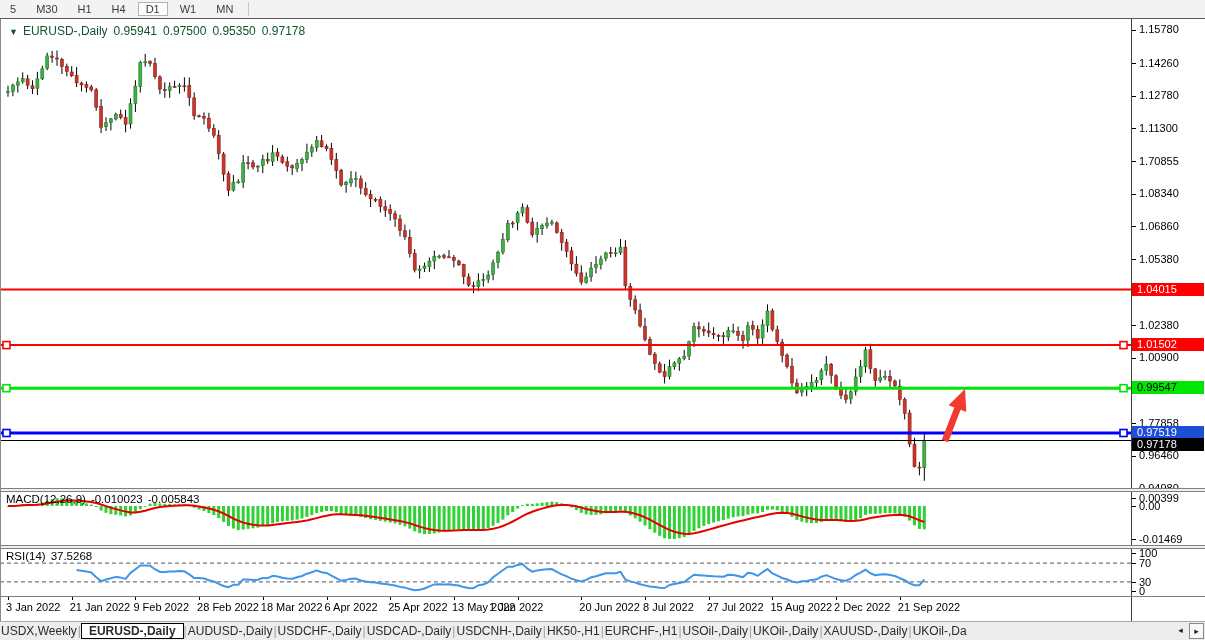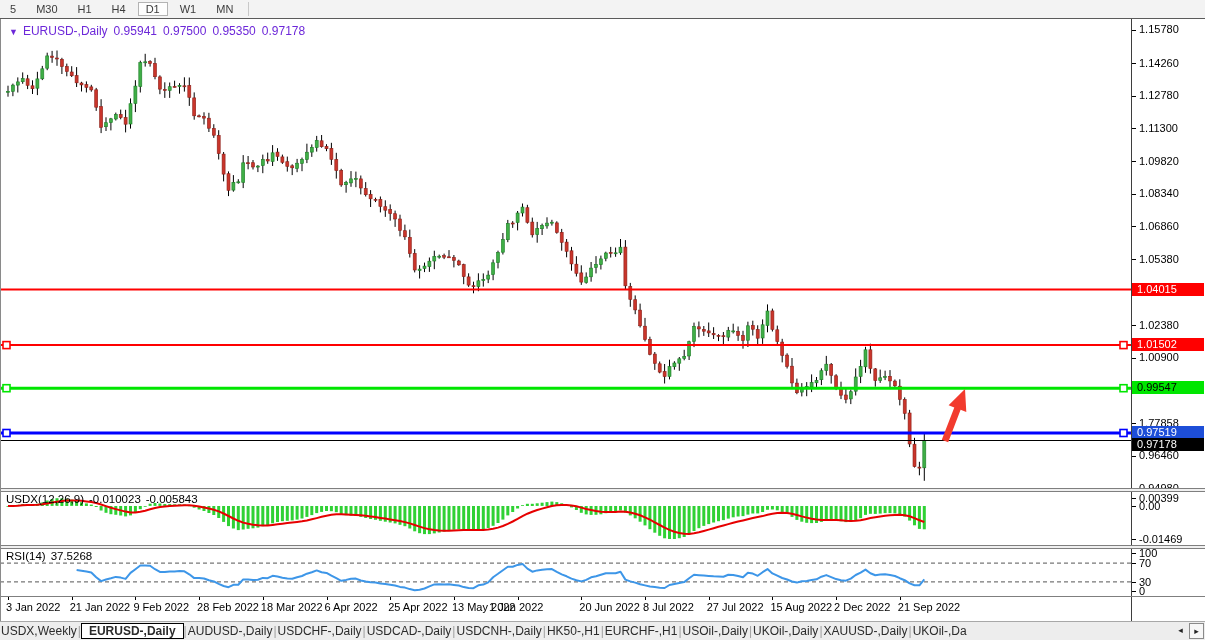--- a/index.html
+++ b/index.html
@@ -25,21 +25,21 @@
   #dateAxis{left:0;top:597px;width:993px;height:24px;background:#fff;}
 
   
   #axisVert{left:1131px;top:19px;width:1px;height:602px;background:#3e3e3e;z-index:4;}
   #axisCol{left:1132px;top:19px;width:73px;height:602px;background:#fff;z-index:3;}
   .ptick{position:absolute;left:7px;font-size:11px;color:#000;white-space:nowrap;}
   .pdash{position:absolute;left:0;width:4px;height:1px;background:#000;}
   .plabel{position:absolute;left:0;width:72px;height:13px;line-height:13px;font-size:11px;padding-left:5px;box-sizing:border-box;white-space:nowrap;z-index:7;}
 
   
-  #title{left:9px;top:24px;font-size:12px;color:#6d28d9;z-index:2;white-space:nowrap;}
+  #title{left:9px;top:24px;font-size:12px;color:#14532d;z-index:2;white-space:nowrap;}
   #title .mk{font-size:9px;margin-right:5px;}
   #title .v{margin-left:6px;}
   .indlabel{font-size:11.5px;color:#000;z-index:2;white-space:nowrap;}
   #macdLabel{left:6px;top:493px;}
   #rsiLabel{left:6px;top:550px;}
   .indlabel .v{margin-left:5px;}
 
   
   .dtick{position:absolute;top:0;width:1px;height:3px;background:#000;}
   .dlabel{position:absolute;top:4px;font-size:11px;color:#000;white-space:nowrap;}
@@ -662,21 +662,21 @@
         <rect x="903.2" y="14.0" width="3" height="10.6" fill="#2fd134"></rect>
         <rect x="908.1" y="14.0" width="3" height="14.6" fill="#2fd134"></rect>
         <rect x="913.0" y="14.0" width="3" height="19.3" fill="#2fd134"></rect>
         <rect x="917.9" y="14.0" width="3" height="22.9" fill="#2fd134"></rect>
         <rect x="922.8" y="14.0" width="3" height="23.3" fill="#2fd134"></rect>
       </g>
       <polyline points="8.0,14.0 12.9,13.9 17.8,13.7 22.7,13.3 27.6,13.1 32.5,12.9 37.4,12.7 42.3,12.2 47.2,11.5 52.1,10.6 57.0,9.8 61.9,9.1 66.8,8.6 71.7,8.4 76.6,8.5 81.5,8.8 86.4,9.4 91.3,10.0 96.2,11.0 101.1,12.5 106.0,14.1 110.9,15.7 115.8,17.1 120.7,18.4 125.6,19.6 130.5,20.4 135.4,20.5 140.3,19.8 145.2,18.7 150.1,17.3 155.0,16.0 159.9,15.1 164.8,14.5 169.7,14.0 174.6,13.7 179.5,13.4 184.4,13.2 189.3,13.2 194.2,13.7 199.1,14.5 204.0,15.4 208.9,16.5 213.8,17.8 218.7,19.4 223.6,21.5 228.5,24.0 233.4,26.5 238.3,28.8 243.2,30.6 248.1,31.8 253.0,32.7 257.9,33.2 262.8,33.4 267.7,33.4 272.6,32.9 277.5,32.3 282.4,31.7 287.3,31.1 292.2,30.6 297.1,30.0 302.0,29.3 306.9,28.4 311.8,27.3 316.7,26.1 321.6,24.8 326.5,23.7 331.4,22.8 336.3,22.2 341.2,22.2 346.1,22.4 351.0,22.7 355.9,22.9 360.8,23.3 365.7,23.8 370.6,24.5 375.5,25.1 380.4,25.9 385.3,26.6 390.2,27.4 395.1,28.2 400.0,29.1 404.9,30.1 409.8,31.4 414.7,33.0 419.6,34.6 424.5,36.1 429.4,37.3 434.3,38.1 439.2,38.6 444.1,38.8 449.0,38.7 453.9,38.5 458.8,38.2 463.7,38.1 468.6,38.1 473.5,38.1 478.4,38.1 483.3,37.9 488.2,37.5 493.1,36.8 498.0,35.6 502.9,34.0 507.8,31.9 512.7,29.5 517.6,26.9 522.5,24.1 527.4,21.7 532.3,19.7 537.2,18.0 542.1,16.6 547.0,15.3 551.9,14.1 556.8,13.3 561.7,12.9 566.6,12.9 571.5,13.4 576.4,14.3 581.3,15.6 586.2,17.0 591.1,18.1 596.0,19.1 600.9,19.7 605.8,20.0 610.7,20.1 615.6,20.0 620.5,19.6 625.4,19.8 630.3,20.5 635.2,21.7 640.1,23.3 645.0,25.3 649.9,27.7 654.8,30.3 659.7,33.0 664.6,35.6 669.5,37.9 674.4,39.7 679.3,41.0 684.2,41.8 689.1,41.9 694.0,41.3 698.9,40.3 703.8,39.0 708.7,37.6 713.6,36.2 718.5,34.8 723.4,33.5 728.3,32.1 733.2,30.7 738.1,29.5 743.0,28.4 747.9,27.2 752.8,26.1 757.7,25.1 762.6,24.1 767.5,22.8 772.4,21.8 777.3,21.1 782.2,20.8 787.1,21.1 792.0,21.8 796.9,23.0 801.8,24.4 806.7,25.6 811.6,26.7 816.5,27.6 821.4,28.0 826.3,28.1 831.2,28.1 836.1,28.1 841.0,28.3 845.9,28.7 850.8,28.9 855.7,28.8 860.6,28.3 865.5,27.2 870.4,26.1 875.3,25.3 880.2,24.5 885.1,23.8 890.0,23.3 894.9,22.9 899.8,22.8 904.7,23.2 909.6,24.2 914.5,26.1 919.4,28.2 924.3,30.0" fill="none" stroke="#e60000" stroke-width="2"></polyline>
     </svg>
 </div>
 <div id="macdLabel" class="abs indlabel">
-  <span>USDX(12,26,9)</span><span class="v">-0.010023</span><span class="v">-0.005843</span>
+  <span>MACD(12,26,9)</span><span class="v">-0.010023</span><span class="v">-0.005843</span>
 </div>
 
 <div id="sep2" class="abs sep"></div>
 
 <div id="rsi" class="abs">
   <svg id="rsvg" width="1131" height="47">
       <line x1="0" y1="14.1" x2="1131" y2="14.1" stroke="#555555" stroke-width="1" stroke-dasharray="4,3"></line>
       <line x1="0" y1="32.9" x2="1131" y2="32.9" stroke="#555555" stroke-width="1" stroke-dasharray="4,3"></line>
       <polyline points="76.6,21.1 81.5,21.8 86.4,22.6 91.3,23.5 96.2,28.2 101.1,32.1 106.0,30.5 110.9,29.3 115.8,27.9 120.7,28.6 125.6,29.9 130.5,23.9 135.4,20.2 140.3,16.5 145.2,16.4 150.1,16.8 155.0,20.2 159.9,22.9 164.8,23.1 169.7,22.4 174.6,22.4 179.5,22.1 184.4,22.3 189.3,25.3 194.2,29.1 199.1,29.1 204.0,29.5 208.9,31.3 213.8,32.4 218.7,34.9 223.6,37.0 228.5,38.2 233.4,35.8 238.3,35.7 243.2,30.4 248.1,30.5 253.0,31.0 257.9,30.8 262.8,28.9 267.7,29.2 272.6,26.8 277.5,27.5 282.4,28.7 287.3,29.5 292.2,29.8 297.1,28.2 302.0,27.0 306.9,24.7 311.8,23.3 316.7,21.4 321.6,23.3 326.5,23.9 331.4,26.7 336.3,29.2 341.2,31.8 346.1,30.9 351.0,29.7 355.9,29.6 360.8,31.5 365.7,32.6 370.6,33.3 375.5,33.5 380.4,34.6 385.3,35.1 390.2,35.7 395.1,36.5 400.0,37.9 404.9,38.6 409.8,40.1 414.7,41.2 419.6,40.8 424.5,39.5 429.4,37.4 434.3,35.4 439.2,35.3 444.1,35.5 449.0,35.3 453.9,35.9 458.8,36.5 463.7,38.1 468.6,39.1 473.5,39.2 478.4,36.3 483.3,35.6 488.2,33.4 493.1,28.2 498.0,24.8 502.9,21.2 507.8,17.8 512.7,17.8 517.6,15.9 522.5,14.9 527.4,19.6 532.3,22.7 537.2,21.4 542.1,20.8 547.0,20.3 551.9,20.1 556.8,22.9 561.7,25.4 566.6,27.3 571.5,29.6 576.4,31.2 581.3,32.4 586.2,30.9 591.1,28.3 596.0,27.3 600.9,25.8 605.8,24.3 610.7,24.3 615.6,24.2 620.5,22.7 625.4,30.6 630.3,32.4 635.2,33.6 640.1,35.2 645.0,36.4 649.9,37.5 654.8,38.1 659.7,38.7 664.6,39.0 669.5,36.0 674.4,35.0 679.3,33.9 684.2,33.1 689.1,29.2 694.0,25.8 698.9,26.2 703.8,26.6 708.7,26.9 713.6,27.3 718.5,27.5 723.4,27.7 728.3,25.8 733.2,25.9 738.1,27.0 743.0,28.3 747.9,23.7 752.8,24.6 757.7,26.8 762.6,23.2 767.5,20.1 772.4,24.4 777.3,26.7 782.2,29.0 787.1,30.5 792.0,32.5 796.9,33.6 801.8,32.3 806.7,32.0 811.6,30.9 816.5,30.3 821.4,27.7 826.3,26.1 831.2,28.1 836.1,30.1 841.0,31.2 845.9,31.7 850.8,29.6 855.7,26.0 860.6,23.7 865.5,20.6 870.4,24.2 875.3,26.2 880.2,25.6 885.1,25.3 890.0,26.1 894.9,27.0 899.8,29.2 904.7,31.2 909.6,34.4 914.5,36.2 919.4,36.3 924.3,30.4" fill="none" stroke="#3d96e8" stroke-width="2" stroke-linejoin="round"></polyline>
     </svg>
@@ -723,21 +723,21 @@
 <div id="axisCol" class="abs">
     <div class="pdash" style="top: 10.5px;"></div>
     <div class="ptick" style="top: 4px;">1.15780</div>
     <div class="pdash" style="top: 44.0423px;"></div>
     <div class="ptick" style="top: 37.5423px;">1.14260</div>
     <div class="pdash" style="top: 76.7019px;"></div>
     <div class="ptick" style="top: 70.2019px;">1.12780</div>
     <div class="pdash" style="top: 109.362px;"></div>
     <div class="ptick" style="top: 102.862px;">1.11300</div>
     <div class="pdash" style="top: 142.021px;"></div>
-    <div class="ptick" style="top: 135.521px;">1.09820</div>
+    <div class="ptick" style="top: 135.521px;">1.70855</div>
     <div class="pdash" style="top: 174.681px;"></div>
     <div class="ptick" style="top: 168.181px;">1.08340</div>
     <div class="pdash" style="top: 207.34px;"></div>
     <div class="ptick" style="top: 200.84px;">1.06860</div>
     <div class="pdash" style="top: 240px;"></div>
     <div class="ptick" style="top: 233.5px;">1.05380</div>
     <div class="pdash" style="top: 272.66px;"></div>
     <div class="ptick" style="top: 266.16px;">1.03900</div>
     <div class="pdash" style="top: 306.202px;"></div>
     <div class="ptick" style="top: 299.702px;">1.02380</div>

